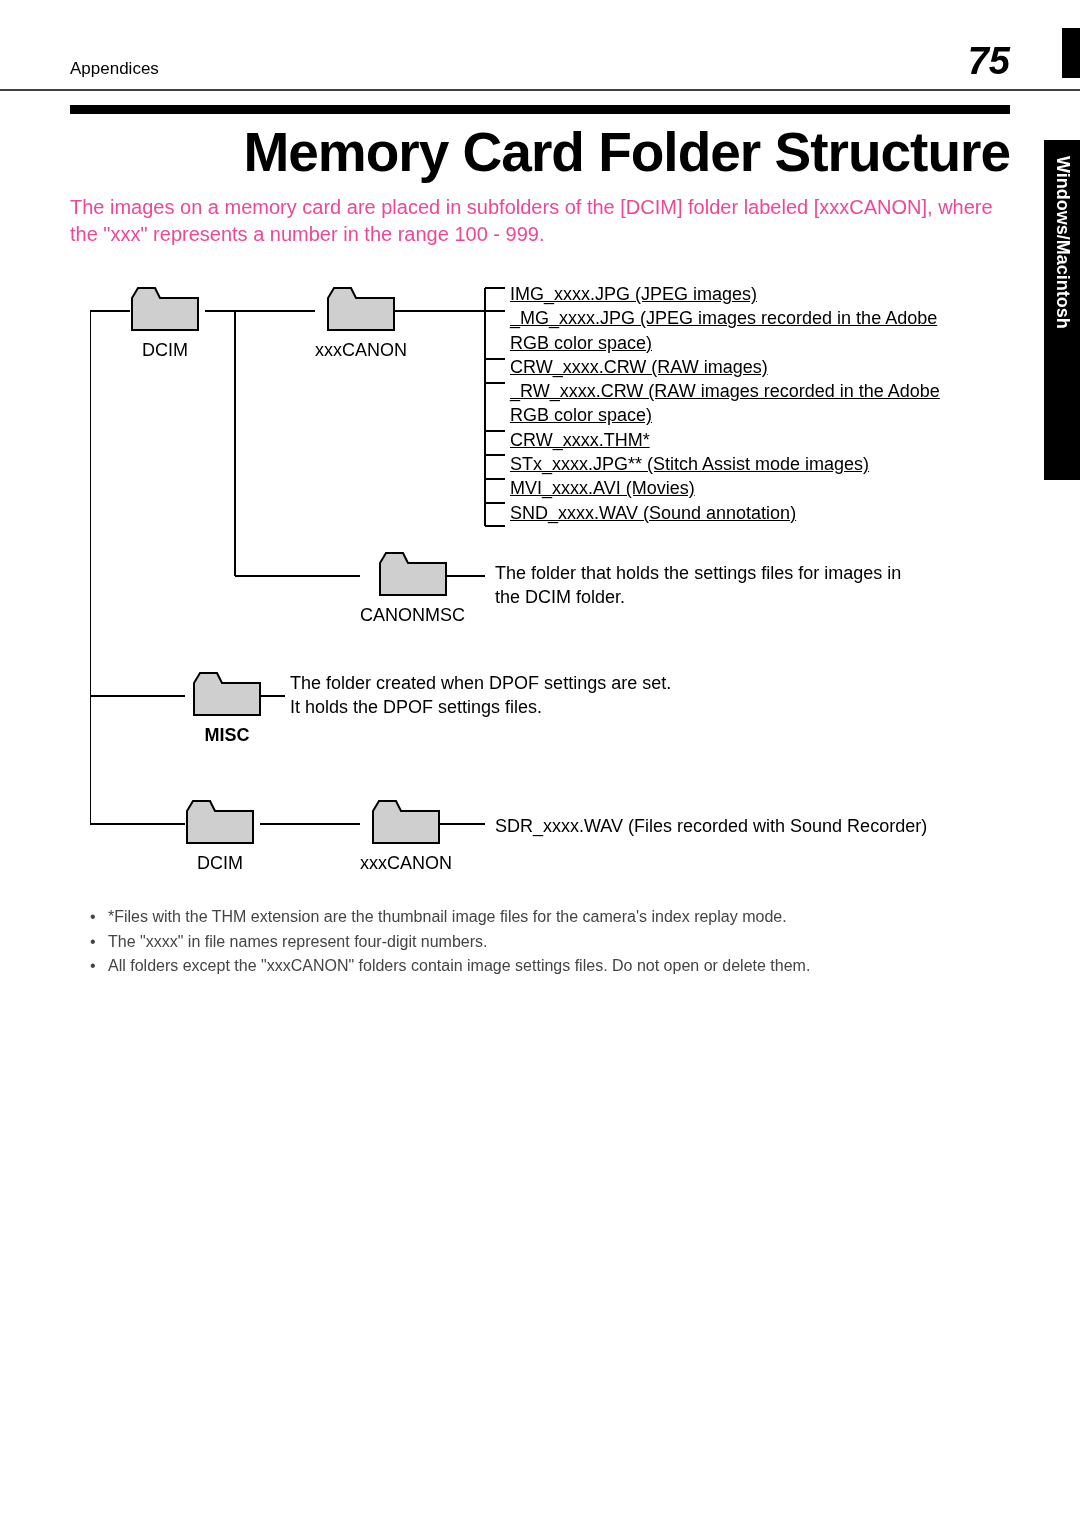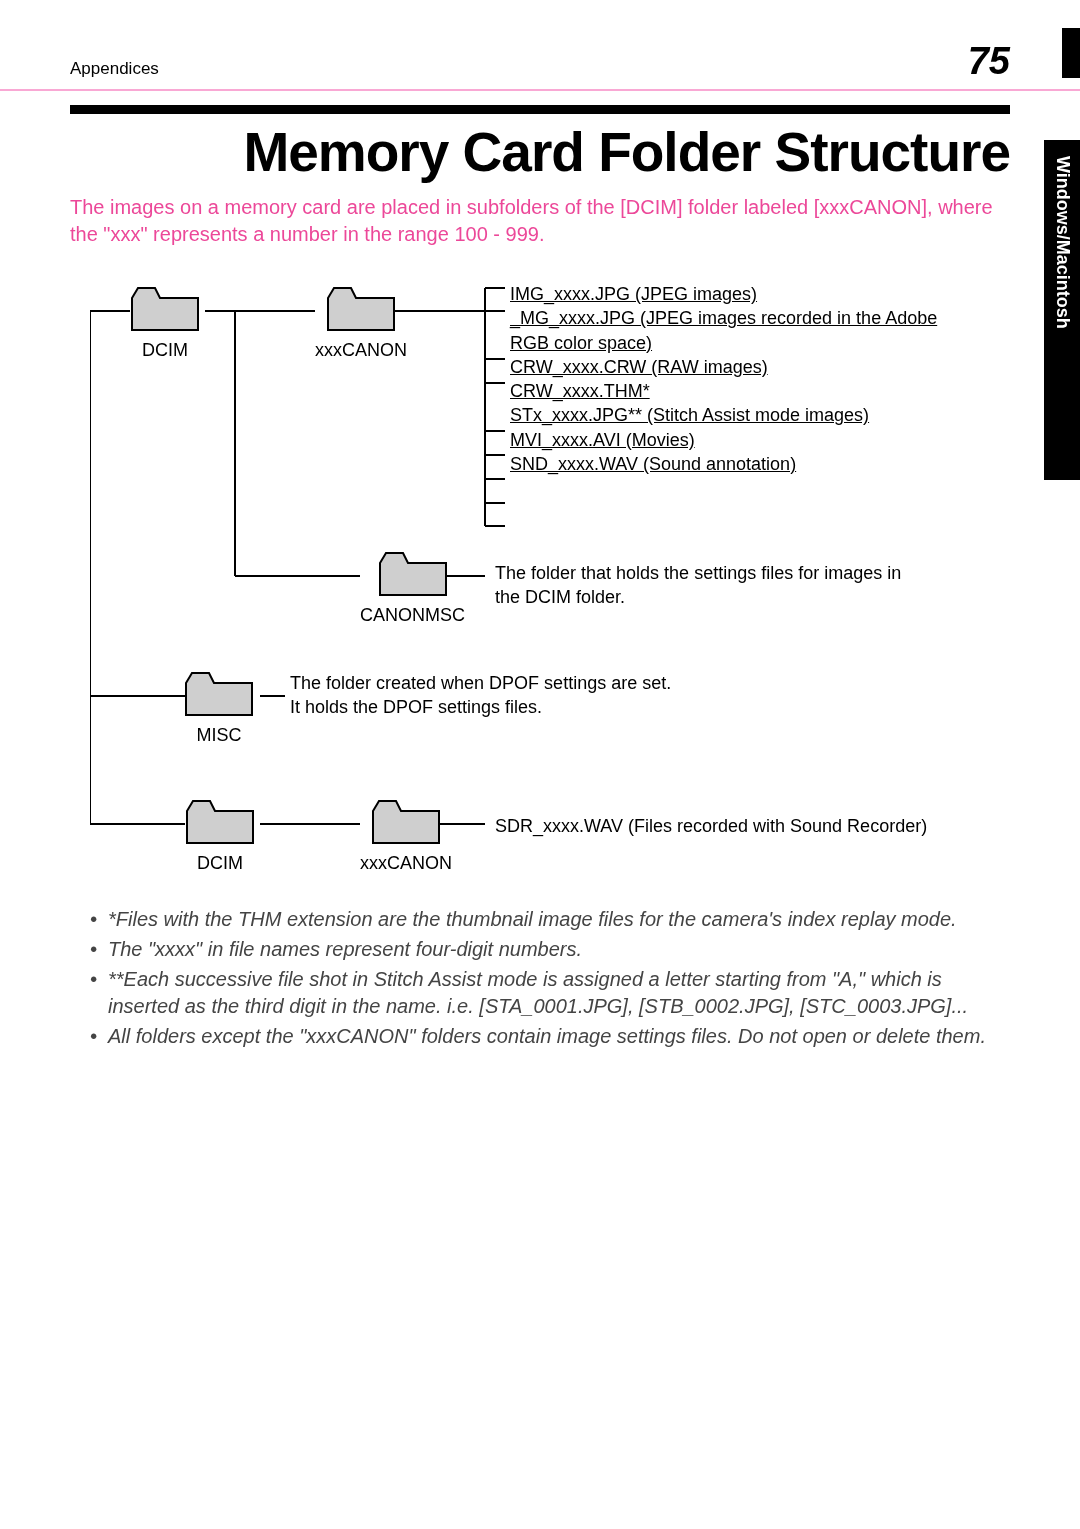--- a/index.html
+++ b/index.html
@@ -1,18 +1,18 @@
 <!DOCTYPE html>
 <html><head>
 <meta charset="utf-8">
 <style>
   * { margin: 0; padding: 0; box-sizing: border-box; }
   body { font-family: Arial, Helvetica, sans-serif; width: 1080px; height: 1529px; background: #fff; position: relative; color: #000; }
   
-  .header-row { display: flex; justify-content: space-between; align-items: baseline; padding: 40px 70px 6px 70px; border-bottom: 2px solid #f9a8d4; }
+  .header-row { display: flex; justify-content: space-between; align-items: baseline; padding: 40px 70px 6px 70px; border-bottom: 2px solid #404040; }
   .header-label { font-size: 17px; }
   .page-num { font-size: 38px; font-weight: bold; font-style: italic; }
   .thick-rule { height: 9px; background: #000; margin: 14px 70px 0 70px; }
   
   .title { font-size: 55px; font-weight: bold; margin: 6px 70px 10px 70px; letter-spacing: -1px; text-align: right; }
   .intro { font-size: 20px; margin: 0 70px 28px 70px; color: #ec4899; line-height: 1.35; }
   
   .side-tab { position: absolute; right: 0; top: 140px; width: 36px; height: 340px; background: #000; color: #fff; writing-mode: vertical-rl; text-orientation: mixed; font-size: 18px; font-weight: bold; display: flex; align-items: center; justify-content: flex-start; padding-top: 16px; }
   .side-marker { position: absolute; right: 0; top: 28px; width: 18px; height: 50px; background: #000; }
   
@@ -21,21 +21,21 @@
   .folder-wrap { position: absolute; text-align: center; }
   .folder-label { font-size: 18px; margin-top: 4px; display: block; }
   
   svg.lines { position: absolute; top: 0; left: 0; width: 100%; height: 100%; }
   
   .filelist { position: absolute; left: 420px; top: 6px; font-size: 18px; line-height: 1.35; text-decoration: underline; }
   .filelist div { white-space: nowrap; }
   
   .desc-block { position: absolute; font-size: 18px; line-height: 1.35; }
   
-  .bullets { margin: 8px 70px 0 90px; font-size: 20px; color: #444; line-height: 1.35; font-style: italic; }
+  .bullets { margin: 8px 70px 0 90px; font-size: 16px; color: #444; line-height: 1.35; }
   .bullets li { list-style: none; position: relative; padding-left: 18px; margin-bottom: 3px; }
   .bullets li::before { content: "•"; position: absolute; left: 0; top: 0; }
 </style>
 </head>
 <body>
 
 <div class="side-marker"></div>
 
 <div class="header-row">
   <span class="header-label">Appendices</span>
@@ -98,21 +98,21 @@
         <path d="M2 12 L2 44 L68 44 L68 12 L30 12 L25 2 L8 2 L2 12 Z"></path>
       </svg>
     <span class="folder-label">xxxCANON</span>
   </div>
   <div class="folder-wrap" style="left:270px; top:275px;">
     <svg class="folder" viewBox="0 0 70 46">
         <path d="M2 12 L2 44 L68 44 L68 12 L30 12 L25 2 L8 2 L2 12 Z"></path>
       </svg>
     <span class="folder-label">CANONMSC</span>
   </div>
-  <div class="folder-wrap" style="left:94px; top:395px;">
+  <div class="folder-wrap" style="left:102px; top:395px;font-weight:bold;">
     <svg class="folder" viewBox="0 0 70 46">
         <path d="M2 12 L2 44 L68 44 L68 12 L30 12 L25 2 L8 2 L2 12 Z"></path>
       </svg>
     <span class="folder-label">MISC</span>
   </div>
   <div class="folder-wrap" style="left:95px; top:523px;">
     <svg class="folder" viewBox="0 0 70 46">
         <path d="M2 12 L2 44 L68 44 L68 12 L30 12 L25 2 L8 2 L2 12 Z"></path>
       </svg>
     <span class="folder-label">DCIM</span>
@@ -121,34 +121,34 @@
     <svg class="folder" viewBox="0 0 70 46">
         <path d="M2 12 L2 44 L68 44 L68 12 L30 12 L25 2 L8 2 L2 12 Z"></path>
       </svg>
     <span class="folder-label">xxxCANON</span>
   </div>
 
   <div class="filelist">
     <div>IMG_xxxx.JPG (JPEG images)</div>
     <div style="white-space:normal; max-width:430px;"><span>_MG_xxxx.JPG (JPEG images recorded in the Adobe RGB color space)</span></div>
     <div>CRW_xxxx.CRW (RAW images)</div>
+    <div style="white-space:normal; max-width:430px;"><span>_RW_xxxx.CRW (RAW images recorded in the Adobe RGB color space)</span></div>
     <div>CRW_xxxx.THM*</div>
     <div>STx_xxxx.JPG** (Stitch Assist mode images)</div>
     <div>MVI_xxxx.AVI (Movies)</div>
     <div>SND_xxxx.WAV (Sound annotation)</div>
   </div>
 
   <div class="desc-block" style="left:405px; top:285px; max-width:430px;">The folder that holds the settings files for images in the DCIM folder.</div>
 
   <div class="desc-block" style="left:200px; top:395px;">
     <div>The folder created when DPOF settings are set.</div>
     <div>It holds the DPOF settings files.</div>
   </div>
 
   <div class="desc-block" style="left:405px; top:538px;">SDR_xxxx.WAV (Files recorded with Sound Recorder)</div>
 </div>
 
 <ul class="bullets">
   <li>*Files with the THM extension are the thumbnail image files for the camera's index replay mode.</li>
   <li>The "xxxx" in file names represent four-digit numbers.</li>
-  <li>**Each successive file shot in Stitch Assist mode is assigned a letter starting from "A," which is inserted as the third digit in the name. i.e. [STA_0001.JPG], [STB_0002.JPG], [STC_0003.JPG]...</li>
   <li>All folders except the "xxxCANON" folders contain image settings files. Do not open or delete them.</li>
 </ul>
 
 </body></html>

